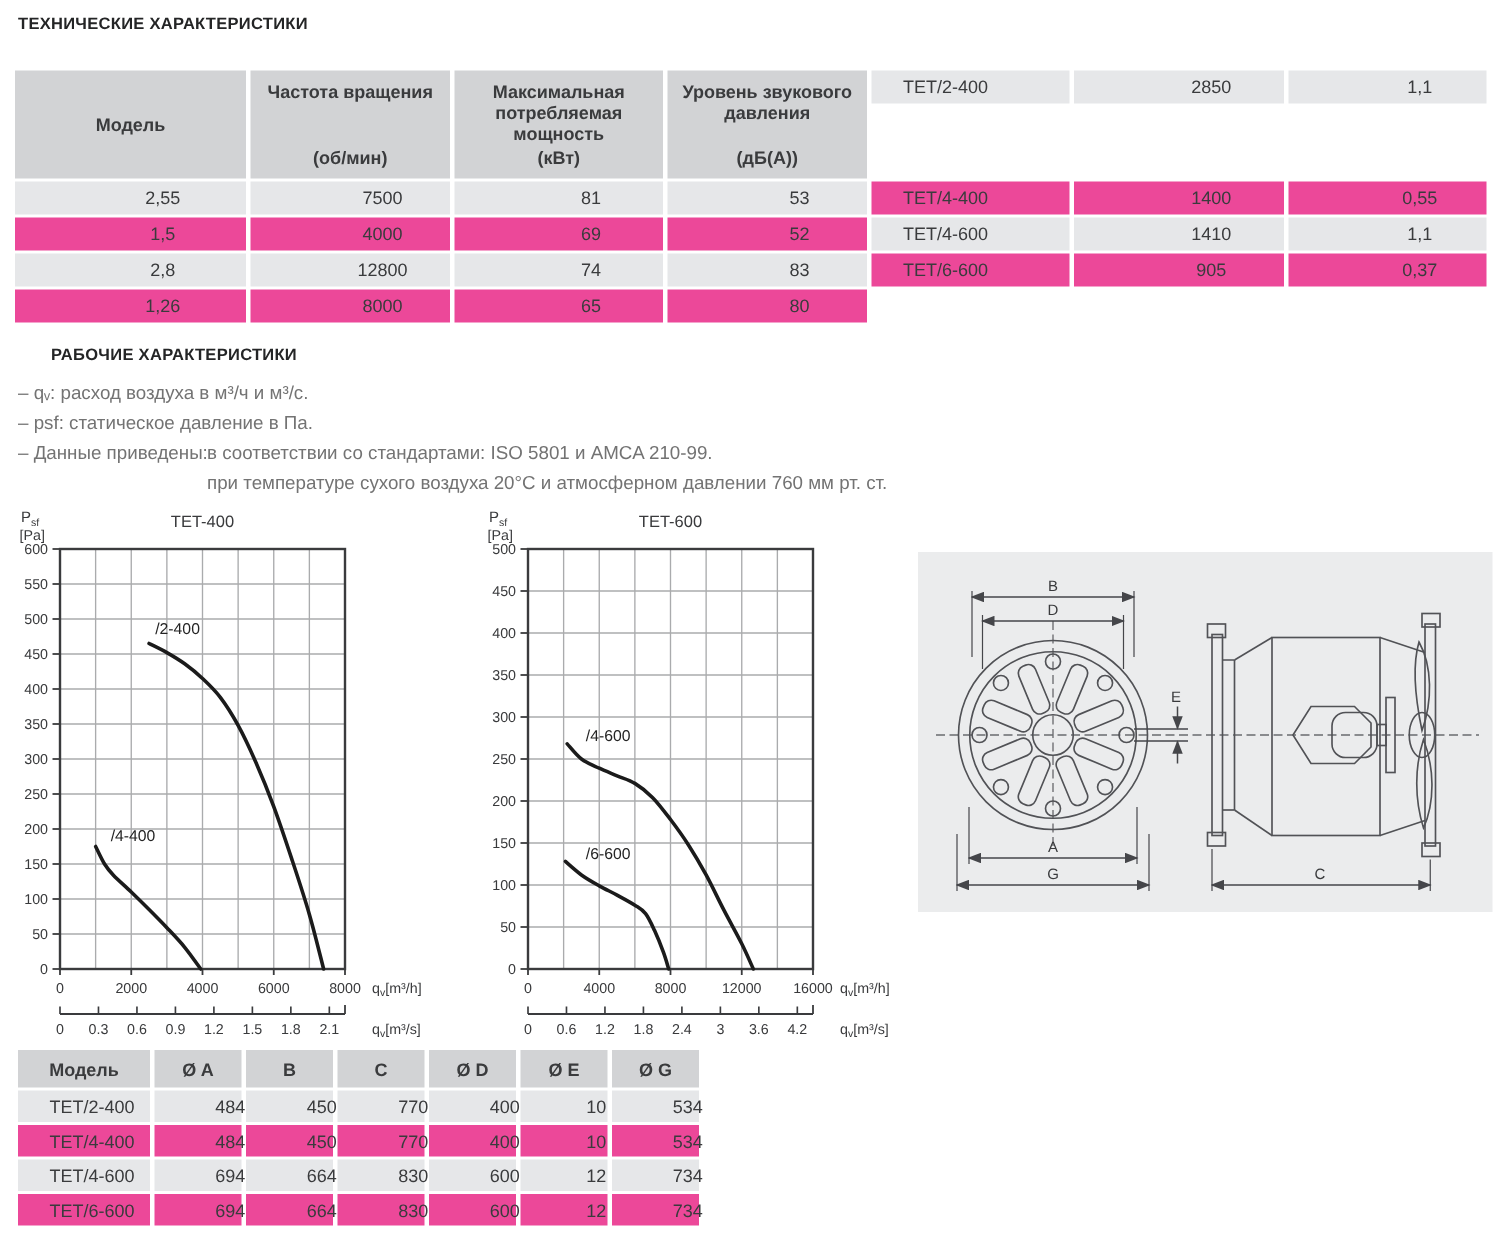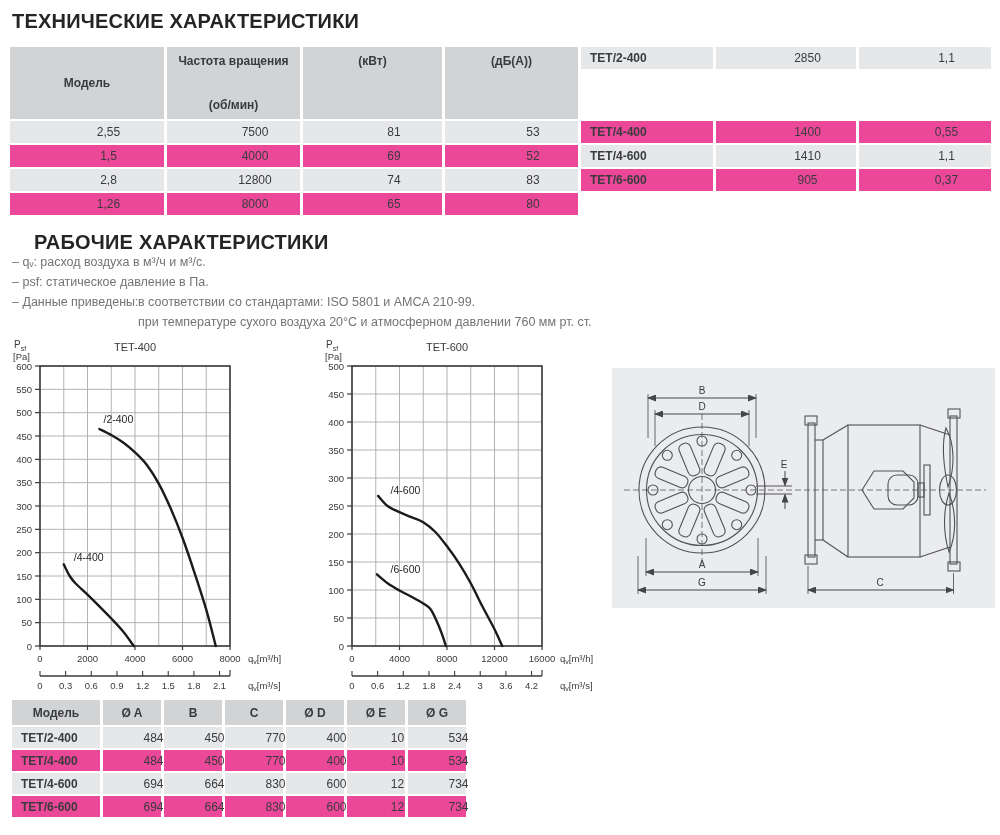--- a/index.html
+++ b/index.html
@@ -2,42 +2,42 @@
 <html><head>
 <meta charset="utf-8">
 <style>
   html,body{margin:0;padding:0;}
   body{
     width:1000px;height:835px;position:relative;background:#ffffff;
     font-family:"Liberation Sans",sans-serif;color:#3b3c3e;overflow:hidden;
   }
   svg{font-family:"Liberation Sans",sans-serif;}
   .abs{position:absolute;}
-  h1,h2{font-size:20px;font-weight:bold;color:#242526;margin:0;letter-spacing:.2px;}
+  h1,h2{font-size:11px;font-weight:bold;color:#242526;margin:0;letter-spacing:.2px;}
   #title1{left:12px;top:10px;}
   #title2{left:12px;top:231px;margin-left:22px;}
 
   
   .gtable{display:grid;column-gap:3px;row-gap:2px;}
   #specTable{left:10px;top:47px;width:981px;grid-template-columns:154px 133px 139px 133px 132px 140px 132px;}
   #dimTable{left:12px;top:700px;width:454px;grid-template-columns:88px repeat(6,58px);}
   .hcell{
     background:#d2d3d5;display:flex;flex-direction:column;justify-content:space-between;
     align-items:center;text-align:center;font-weight:bold;font-size:12px;line-height:14px;
     padding:7px 4px;box-sizing:border-box;color:#3a3b3d;
   }
   #specTable .hcell{height:72px;}
   .hcell.center{justify-content:center;}
   #dimTable .hcell{height:25px;justify-content:center;}
   .cell{
     height:22px;display:flex;align-items:center;justify-content:center;
     font-size:12px;color:#3a3b3d;box-sizing:border-box;padding-left:43px;
   }
   #dimTable .cell{height:21px;}
-  .cell.model{justify-content:flex-start;padding-left:9px;font-weight:bold;}
+  .cell.model{justify-content:flex-start;padding-left:21px;}
   .bg-light{background:#e6e7e9;}
   .bg-dark{background:#ec4899;}
 
   
   #notes{left:12px;top:252px;font-size:12.5px;line-height:20px;color:#737373;}
   .note-label{display:inline-block;width:126px;}
   .note-line{white-space:nowrap;}
 
   
   #chart1{left:0px;top:336px;}
@@ -53,23 +53,25 @@
 
 <div class="abs gtable" id="specTable">
     <div class="hcell center">
       <div class="hname">Модель</div>
     </div>
     <div class="hcell">
       <div class="hname">Частота вращения</div>
       <div class="hunit">(об/мин)</div>
     </div>
     <div class="hcell">
+      <div class="hname">Максимальная потребляемая мощность</div>
       <div class="hunit">(кВт)</div>
     </div>
     <div class="hcell">
+      <div class="hname">Уровень звукового давления</div>
       <div class="hunit">(дБ(А))</div>
     </div>
     <div class="cell bg-light model">TET/2-400</div>
     <div class="cell bg-light">2850</div>
     <div class="cell bg-light">1,1</div>
     <div class="cell bg-light">2,55</div>
     <div class="cell bg-light">7500</div>
     <div class="cell bg-light">81</div>
     <div class="cell bg-light">53</div>
     <div class="cell bg-dark model">TET/4-400</div>

